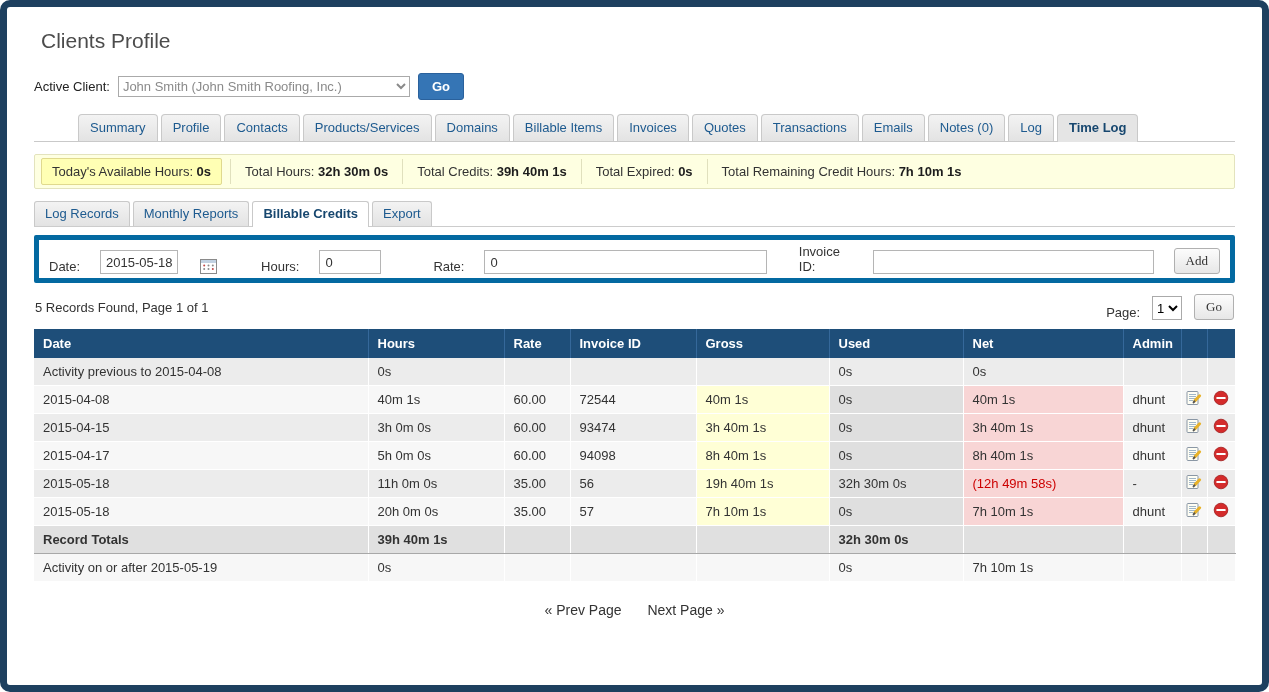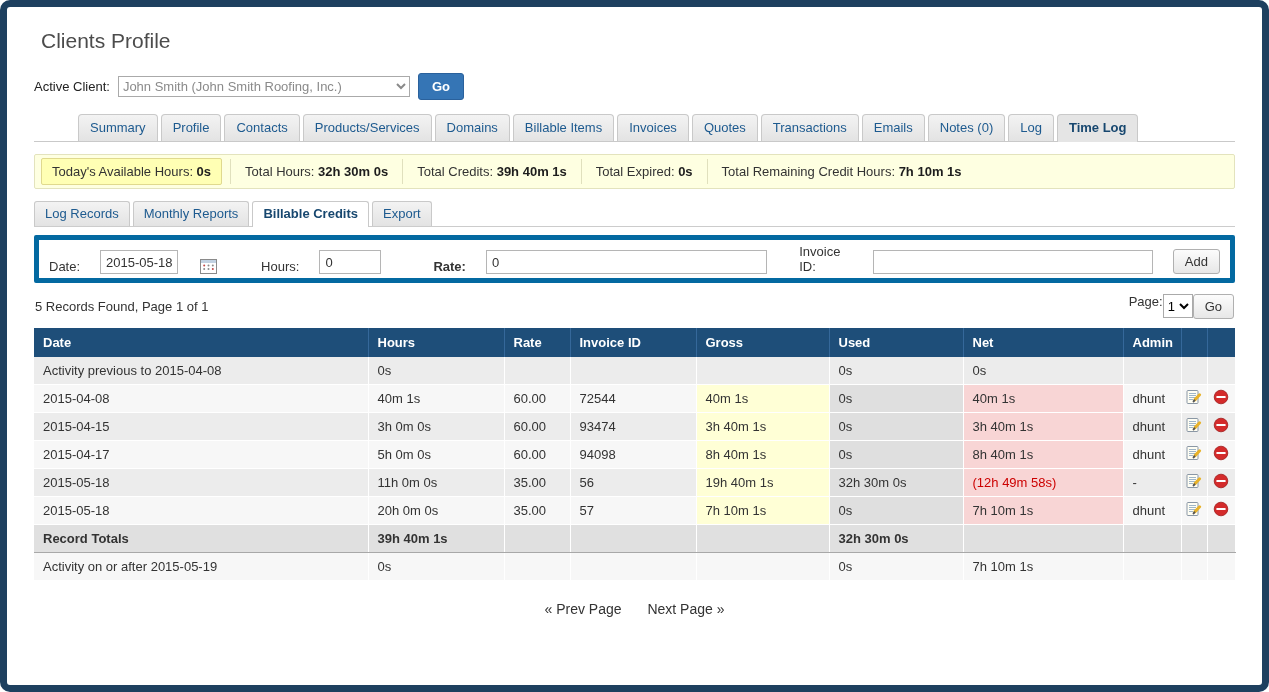--- a/index.html
+++ b/index.html
@@ -38,29 +38,29 @@
   .subtab.active { background:#fff; font-weight:bold; color:#17476f; margin-bottom:-1px; padding-bottom:6px; }
 
   .form-box { margin-top:8px; border:5px solid #0369a1; border-radius:2px; padding:4px 10px;
               display:flex; align-items:flex-end; gap:20px; font-size:13px; color:#333; min-height:34px; }
   .inp { border:1px solid #b5b5b5; padding:3px 5px; font-size:13px; font-family:inherit; color:#333; height:24px; background:#fff; }
   .inp.date { width:78px; }
   .inp.hours { width:62px; }
   .inp.rate { width:318px; }
   .inp.invoice { width:316px; }
   .lbl-hours { margin-left:24px; }
-  .lbl-rate { margin-left:32px;font-weight:bold; }
+  .lbl-rate { margin-left:32px; }
   .lbl-invoice { margin-left:12px; }
   .cal-btn { display:inline-flex; align-items:center; cursor:pointer; margin-left:2px; }
   .btn-gray { background:linear-gradient(#fcfcfc,#e7e7e7); border:1px solid #b0b0b0; border-radius:3px;
-              padding:4px 11px; font-size:13px; color:#333; cursor:pointer; font-family:Liberation Sans, sans-serif; }
+              padding:4px 11px; font-size:13px; color:#333; cursor:pointer; font-family:Liberation Serif, serif; }
   .add-btn { margin-left:auto; }
 
   .records-row { display:flex; align-items:center; justify-content:space-between; margin:11px 1px 9px; font-size:13px; color:#333; }
-  .pager { display:flex; align-items:flex-start; gap:0;margin-left:45px; }
+  .pager { display:flex; align-items:flex-end; gap:12px;margin-left:45px; }
   .pager select { height:24px; font-size:13px; border:1px solid #aaa; background:#fff; }
 
   table.credits { width:100%; border-collapse:collapse; table-layout:fixed; font-size:13px; }
   thead th { background:#1e4e79; color:#fff; text-align:left; padding:7px 9px; font-size:13px;
              border-right:1px solid #35689a; overflow:hidden; white-space:nowrap; }
   thead th:last-child { border-right:none; }
   tbody td { padding:6px 9px; color:#333; border-bottom:1px solid #fff; border-right:1px solid #fff;
              overflow:hidden; white-space:nowrap; }
   tr.odd  { background:#ececec; }
   tr.even { background:#f7f7f7; }

